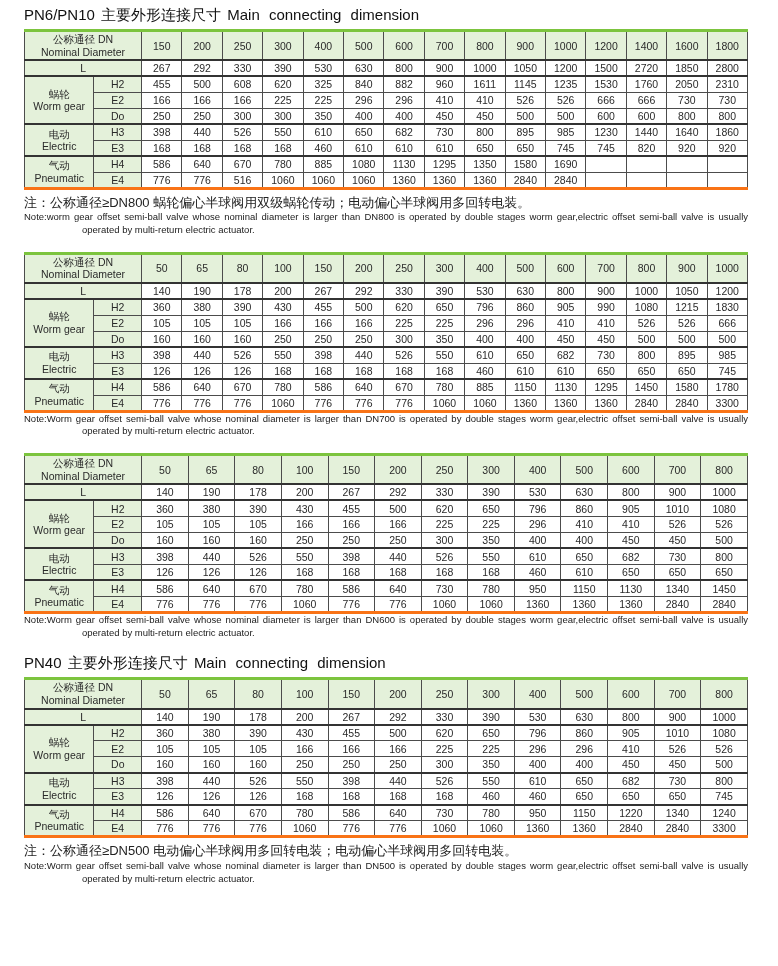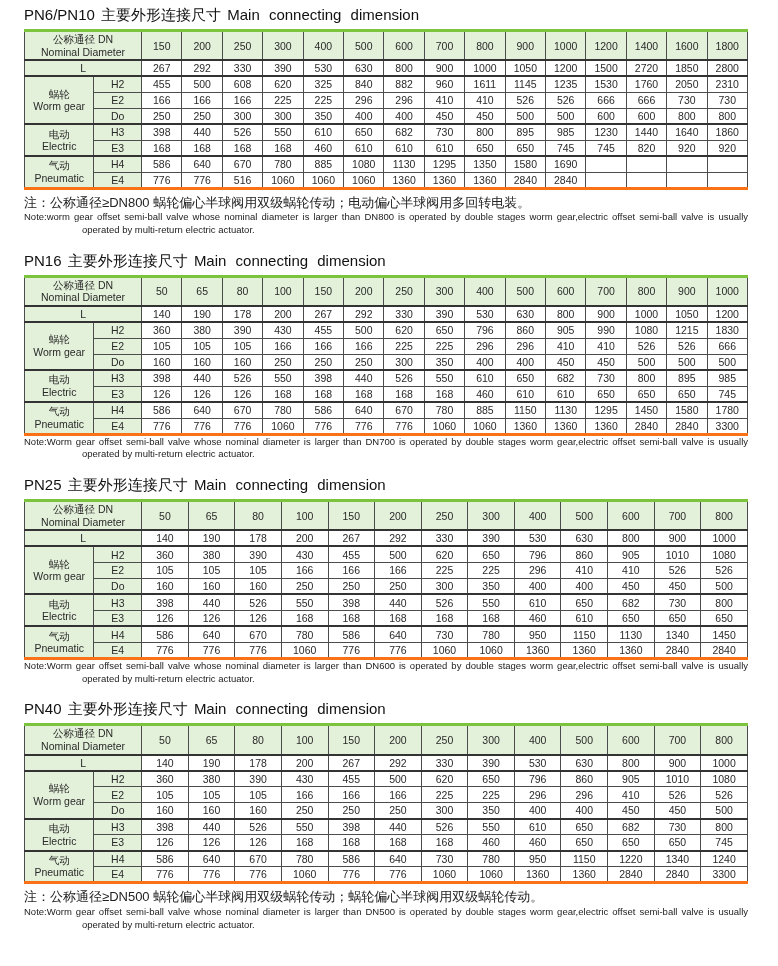--- a/index.html
+++ b/index.html
@@ -266,21 +266,20 @@
             <td></td>
             <td></td>
           </tr>
         </tbody>
       </table>
     <p class="note-cn">注：公称通径≥DN800 蜗轮偏心半球阀用双级蜗轮传动；电动偏心半球阀用多回转电装。</p>
     <p class="note-en">Note:worm gear offset semi-ball valve whose nominal diameter is larger than DN800 is operated by double stages worm gear,electric offset semi-ball valve is usually operated by multi-return electric actuator.</p>
   </section>
 
   <section class="table-section">
-    <h2 class="sec-title"><span class="model">PN16</span> <span class="cn">主要外形连接尺寸</span> <span class="en">Main connecting dimension</span></h2>
     <table class="dim-table">
         <colgroup>
           <col style="width: 9.6%;">
           <col style="width: 6.6%;">
           <col style="width: 5.587%;">
           <col style="width: 5.587%;">
           <col style="width: 5.587%;">
           <col style="width: 5.587%;">
           <col style="width: 5.587%;">
           <col style="width: 5.587%;">
@@ -471,21 +470,20 @@
             <td>2840</td>
             <td>2840</td>
             <td>3300</td>
           </tr>
         </tbody>
       </table>
     <p class="note-en">Note:Worm gear offset semi-ball valve whose nominal diameter is larger than DN700 is operated by double stages worm gear,electric offset semi-ball valve is usually operated by multi-return electric actuator.</p>
   </section>
 
   <section class="table-section">
-    <h2 class="sec-title"><span class="model">PN25</span> <span class="cn">主要外形连接尺寸</span> <span class="en">Main connecting dimension</span></h2>
     <table class="dim-table">
         <colgroup>
           <col style="width: 9.6%;">
           <col style="width: 6.6%;">
           <col style="width: 6.446%;">
           <col style="width: 6.446%;">
           <col style="width: 6.446%;">
           <col style="width: 6.446%;">
           <col style="width: 6.446%;">
           <col style="width: 6.446%;">
@@ -837,17 +835,17 @@
             <td>1060</td>
             <td>1060</td>
             <td>1360</td>
             <td>1360</td>
             <td>2840</td>
             <td>2840</td>
             <td>3300</td>
           </tr>
         </tbody>
       </table>
-    <p class="note-cn">注：公称通径≥DN500 蜗轮偏心半球阀用双级蜗轮传动；蜗轮偏心半球阀用双级蜗轮传动。</p>
+    <p class="note-cn">注：公称通径≥DN500 电动偏心半球阀用多回转电装；电动偏心半球阀用多回转电装。</p>
     <p class="note-en">Note:Worm gear offset semi-ball valve whose nominal diameter is larger than DN500 is operated by double stages worm gear,electric offset semi-ball valve is usually operated by multi-return electric actuator.</p>
   </section>
 
 </div>
 
 </body></html>

